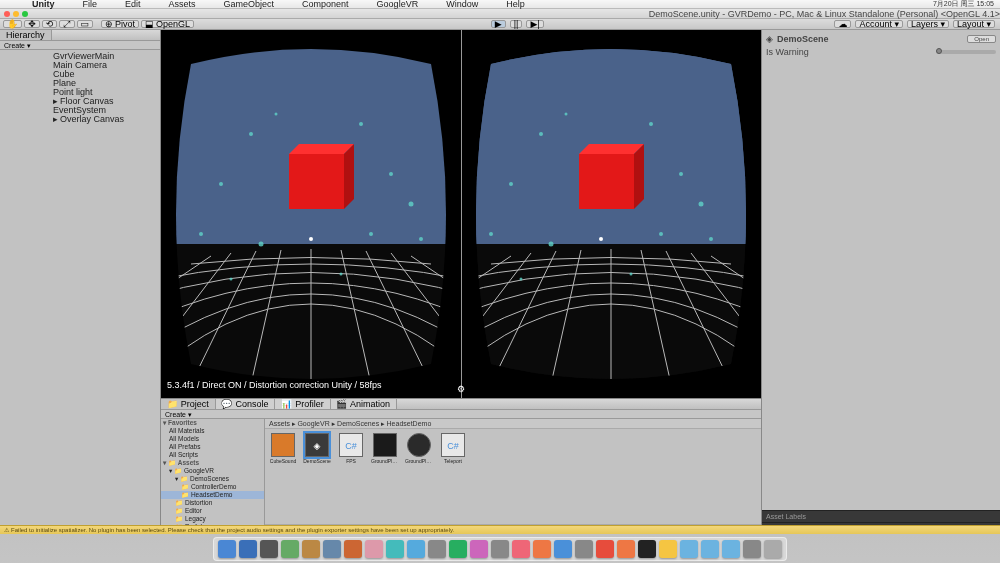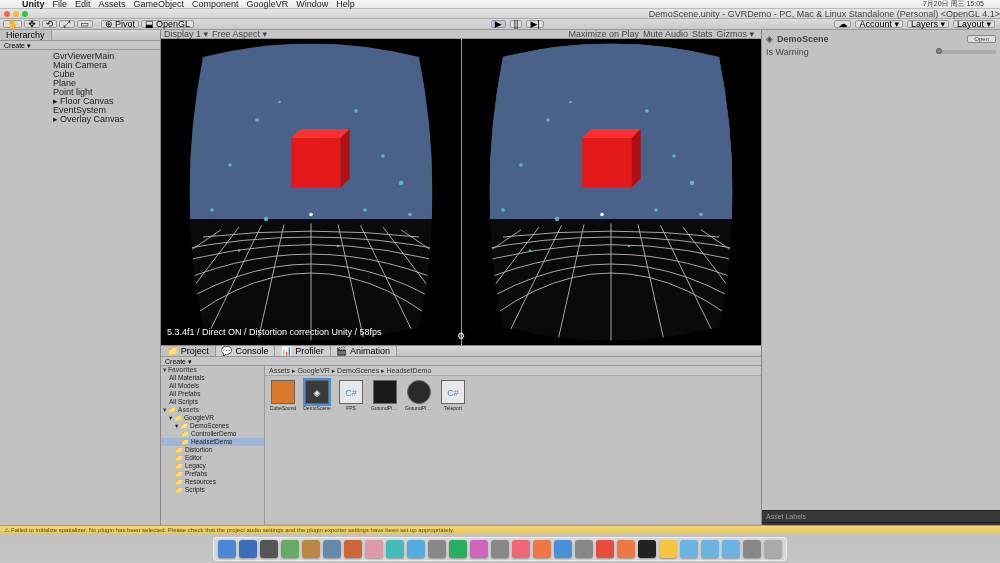--- a/index.html
+++ b/index.html
@@ -1,17 +1,17 @@
 <!DOCTYPE html>
 <html><head>
 <meta charset="utf-8">
 <style>
 * { margin: 0; padding: 0; box-sizing: border-box; font-family: "Lucida Grande", Arial, sans-serif; font-size: 9px; }
 body { width: 1000px; height: 563px; background: #c2c2c2; overflow: hidden; position: relative; }
-.mac-menubar { height: 9px; background: linear-gradient(#f8f8f8,#e8e8e8); display: flex; align-items: center; padding: 0 16px; font-size: 8px; color: #222; border-bottom: 1px solid #bbb; }
+.mac-menubar { height: 9px; background: linear-gradient(#f8f8f8,#e8e8e8); display: flex; align-items: center; padding: 0 6px; font-size: 8px; color: #222; border-bottom: 1px solid #bbb; gap: 20px; }
 .mac-menubar .apple { margin-right: 6px; }
 .mac-menubar .menu-item { margin-right: 8px; }
 .mac-menubar .spacer { flex: 1; }
 .mac-menubar .status { margin-left: 4px; font-size: 7px; color: #333; }
 .titlebar { height: 10px; background: linear-gradient(#e6e6e6,#d4d4d4); display: flex; align-items: center; font-size: 7px; color: #444; border-bottom: 1px solid #aaa; }
 .titlebar .traffic { display: flex; gap: 3px; margin-left: 4px; }
 .traffic span { width: 6px; height: 6px; border-radius: 50%; display: block; }
 .traffic .r { background: #ff5f57; } .traffic .y { background: #febc2e; } .traffic .g { background: #28c840; }
 .titlebar .title { flex: 1; text-align: right; }
 .toolbar { height: 11px; background: linear-gradient(#dcdcdc,#c8c8c8); border-bottom: 1px solid #999; display: flex; align-items: center; padding: 0 3px; font-size: 7px; }
@@ -34,21 +34,21 @@
 .center-sub { height: 9px; background: #c6c6c6; border-bottom: 1px solid #999; font-size: 6px; display: flex; align-items: center; padding: 0 3px; color: #444; }
 .center-sub .spacer { flex: 1; }
 .center-sub span { margin-right: 4px; }
 .game-view { flex: 1; background: #000; position: relative; overflow: hidden; }
 .vr-eye { position: absolute; top: 0; height: 100%; width: 50%; }
 .vr-eye.left { left: 0; } .vr-eye.right { right: 0; }
 .vr-eye svg { width: 100%; height: 100%; }
 .overlay-text { position: absolute; bottom: 8px; left: 6px; color: #fff; font-size: 9px; text-shadow: 0 0 2px #000; }
 .gear { position: absolute; bottom: 4px; left: 50%; transform: translateX(-50%); color: #fff; font-size: 9px; }
 .divider-v { position: absolute; left: 50%; top: 0; bottom: 0; width: 1px; background: rgba(255,255,255,0.6); }
-.bottom-panel { height: 189px; display: flex; border-top: 1px solid #888; }
+.bottom-panel { height: 136px; display: flex; border-top: 1px solid #888; }
 .project-tree { width: 104px; background: #c2c2c2; border-right: 1px solid #999; overflow: hidden; }
 .project-tree .row { font-size: 6.5px; padding: 0 2px; line-height: 8px; color: #222; white-space: nowrap; }
 .project-tree .hdr { color: #555; font-weight: bold; }
 .project-tree .i1 { padding-left: 8px; } .project-tree .i2 { padding-left: 14px; } .project-tree .i3 { padding-left: 20px; }
 .project-tree .sel { background: #9db6d8; }
 .project-main { flex: 1; background: #c2c2c2; display: flex; flex-direction: column; }
 .breadcrumb { height: 10px; background: #c8c8c8; border-bottom: 1px solid #aaa; font-size: 7px; line-height: 10px; padding-left: 4px; color: #333; }
 .assets-grid { flex: 1; padding: 4px; display: flex; gap: 6px; align-items: flex-start; }
 .asset { width: 28px; text-align: center; }
 .asset .thumb { width: 24px; height: 24px; margin: 0 auto 1px; background: #888; border: 1px solid #666; font-size: 9px; line-height: 24px; color: #fff; }
@@ -134,29 +134,20 @@
         <div class="item indent1">Cube</div>
         <div class="item indent1">Plane</div>
         <div class="item indent1">Point light</div>
         <div class="item indent1">▸ Floor Canvas</div>
         <div class="item indent1">EventSystem</div>
         <div class="item indent1">▸ Overlay Canvas</div>
       </div>
   </div>
 
   <div class="center-col">
-    <div class="center-sub">
-      <span>Display 1 ▾</span>
-      <span>Free Aspect ▾</span>
-      <span class="spacer"></span>
-      <span>Maximize on Play</span>
-      <span>Mute Audio</span>
-      <span>Stats</span>
-      <span>Gizmos ▾</span>
-    </div>
     <div class="game-view">
       <div class="vr-eye left"><svg viewBox="0 0 300 340" id="eye-svg">
         <defs>
               <clipPath id="barrel">
                 <path d="M30,20 Q150,-10 270,20 Q300,170 270,320 Q150,350 30,320 Q0,170 30,20 Z"></path>
               </clipPath>
             </defs>
         <g clip-path="url(#barrel)">
         <rect width="300" height="200" fill="#4a628a"></rect>
         <rect y="200" width="300" height="140" fill="#0a0a0a"></rect>

